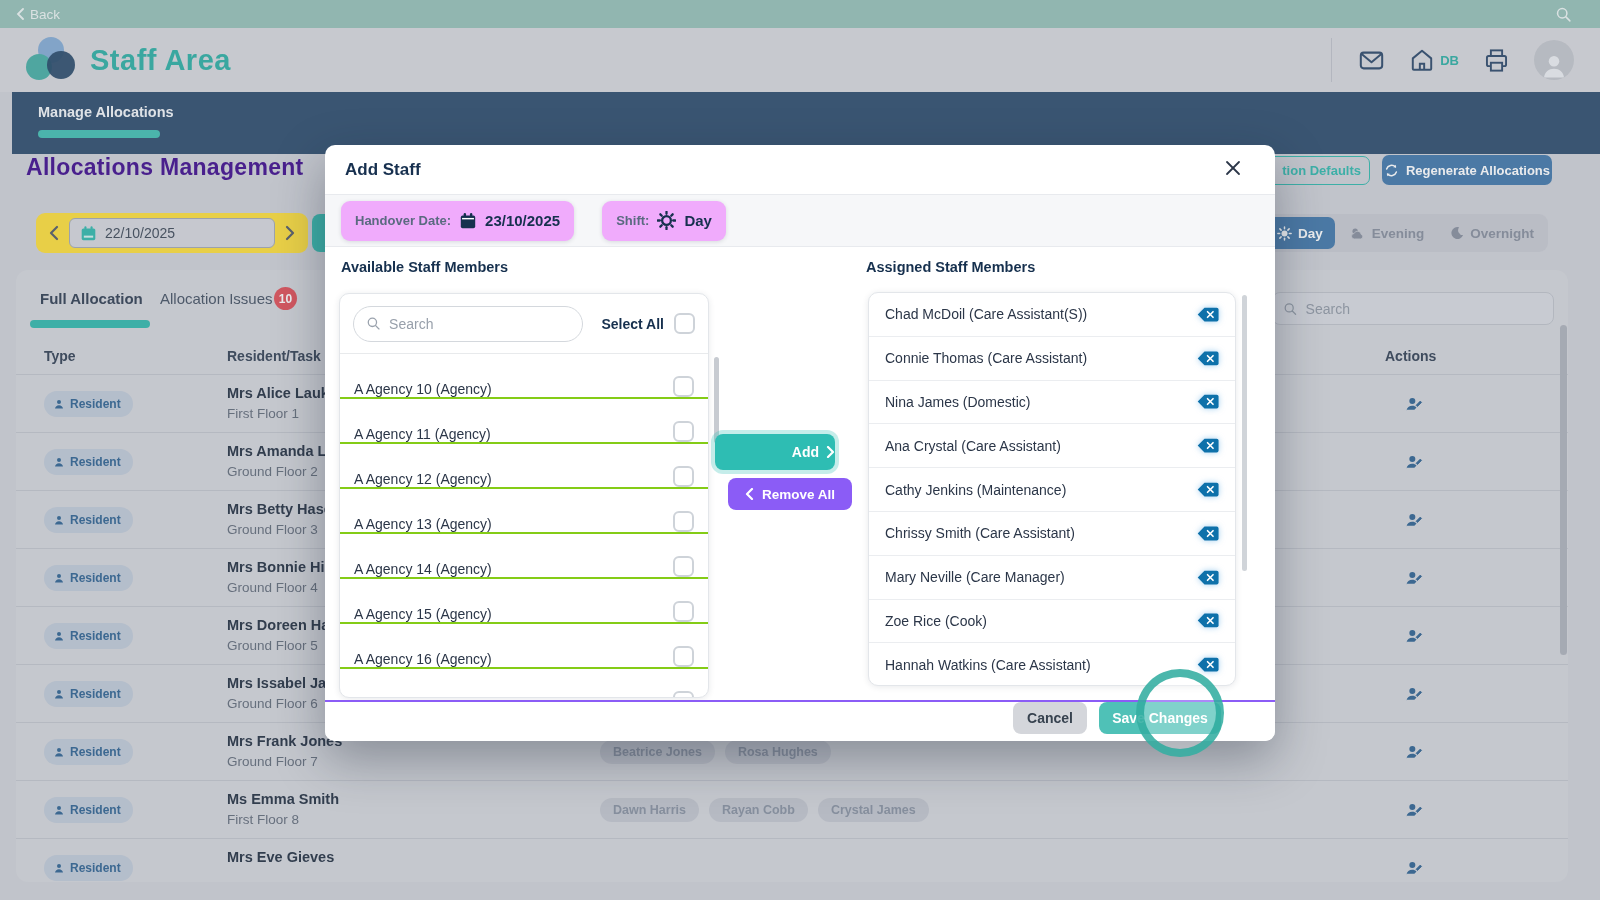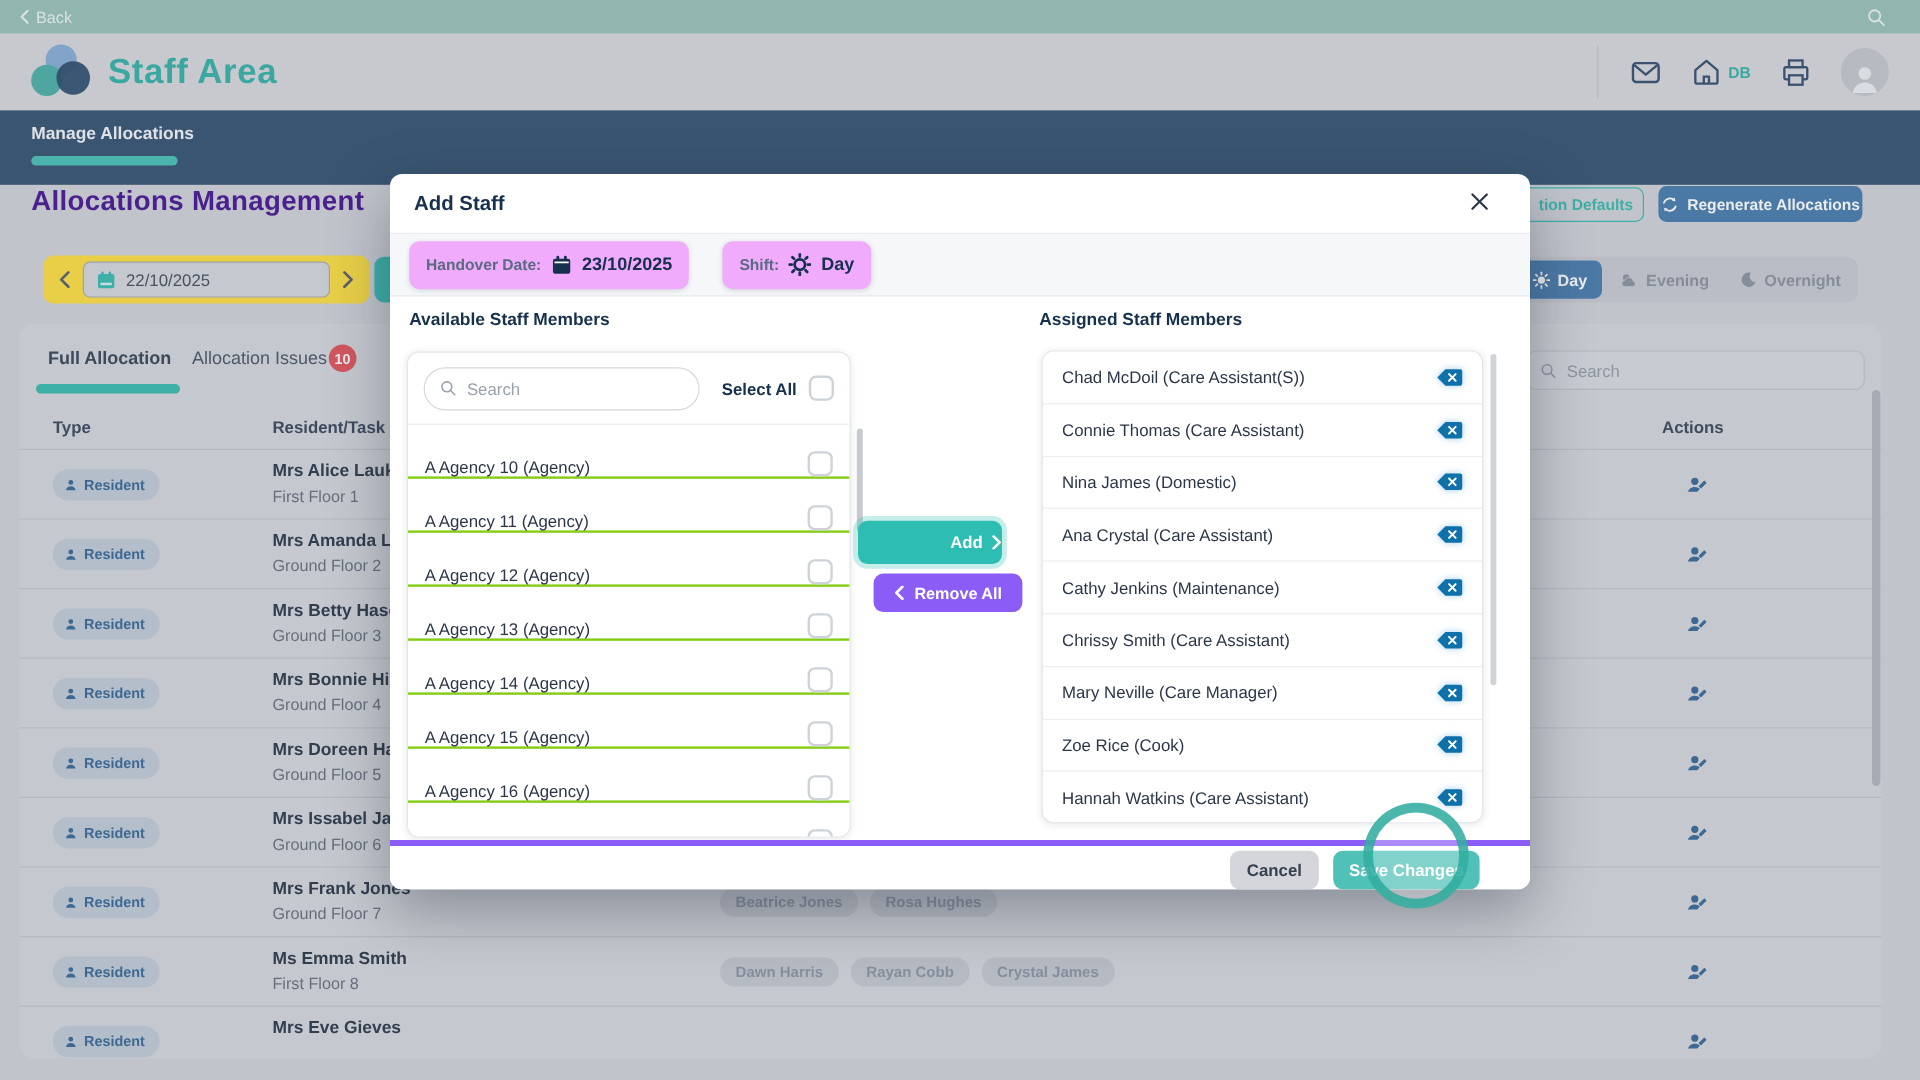--- a/index.html
+++ b/index.html
@@ -23,21 +23,21 @@
   .logo .c3 { width:28px; height:28px; left:21px; top:14px; background:#31506f; opacity:.92; }
   .app-title { font-size:29px; font-weight:bold; color:#3cb4aa; letter-spacing:.5px; }
   .hdr-right { margin-left:auto; display:flex; align-items:center; gap:24px; }
   .hdr-div { width:1px; height:44px; background:#c2c5cc; margin-right:2px; }
   .hicon { color:#3b5574; display:flex; align-items:center; gap:5px; cursor:pointer; }
   .db { color:#3cb4aa; font-weight:bold; font-size:13px; }
   .avatar { width:40px; height:40px; border-radius:50%; background:#c6c9cf; overflow:hidden;
             display:flex; align-items:flex-end; justify-content:center; }
 
   
-  .navbar { position:absolute; top:92px; left:0; right:0; height:62px; background:#3c5876; z-index:1; }
+  .navbar { position:absolute; top:92px; left:12px; right:0; height:62px; background:#3c5876; z-index:1; }
   .nav-item { position:absolute; left:26px; top:12px; color:#f2f5f8; font-size:14.5px; font-weight:bold; cursor:pointer; }
   .nav-underline { position:absolute; left:26px; top:38px; width:122px; height:8px; border-radius:6px; background:#4fc2b7; }
 
   
   .page-title { position:absolute; left:26px; top:154px; font-size:23px; font-weight:bold;
                 color:#4c1d95; letter-spacing:.3px; }
   .defaults-btn { position:absolute; left:1256px; top:156px; width:114px; height:29px;
                   border:1.5px solid #3fbdb2; border-radius:7px; background:transparent; color:#3fbdb2;
                   font-size:13px; font-weight:bold; display:flex; align-items:center; justify-content:flex-end;
                   padding-right:8px; cursor:pointer; }
@@ -119,23 +119,23 @@
   .rm-ic { margin-left:auto; cursor:pointer; filter:drop-shadow(0 0 3px rgba(110,180,230,.65)); display:flex; }
   .avail-scroll { position:absolute; left:389px; top:212px; width:5px; height:86px; background:#c7cbd1; border-radius:3px; }
   .asgn-scroll  { position:absolute; left:917px; top:150px; width:5px; height:276px; background:#d0d4d9; border-radius:3px; }
   .btn-add { position:absolute; left:390px; top:289px; width:120px; height:36px; background:#2ebdb3;
              border:none; border-radius:8px; color:#fff; font-size:14px; font-weight:bold; cursor:pointer;
              display:flex; align-items:center; justify-content:flex-end; gap:7px;
              box-shadow:0 0 0 4px rgba(47,189,179,.28); }
   .btn-removeall { position:absolute; left:403px; top:333px; width:124px; height:32px; background:#8b5cf6;
                    border:none; border-radius:8px; color:#fff; font-size:13.5px; font-weight:bold; cursor:pointer;
                    display:flex; align-items:center; justify-content:center; gap:8px; }
-  .m-footer { position:absolute; left:0; right:0; bottom:0; height:41px; border-top:5px solid #8b5cf6;
-              background:#fff; border-radius:0 0 10px 10px; display:flex; align-items:flex-end;
-              justify-content:flex-end; gap:12px; padding-right:42px; }
+  .m-footer { position:absolute; left:0; right:0; bottom:0; height:41px; border-top:2px solid #8b5cf6;
+              background:#fff; border-radius:0 0 10px 10px; display:flex; align-items:flex-start;
+              justify-content:flex-end; gap:12px; padding-right:54px; }
   .btn-cancel { width:74px; height:32px; background:#d4d6db; border:none; border-radius:8px;
                 color:#37424f; font-size:14px; font-weight:bold; cursor:pointer; }
   .btn-save { width:122px; height:32px; background:#4fc1b7; border:none; border-radius:8px;
               color:#fff; font-size:14px; font-weight:bold; cursor:pointer; }
   .click-circle { position:absolute; left:1136px; top:669px; width:88px; height:88px; border-radius:50%;
                   border:8px solid rgba(44,170,158,.85); background:rgba(255,255,255,.28); z-index:30;
                   pointer-events:none; }
   svg { display:block; }
 </style>
 </head>

